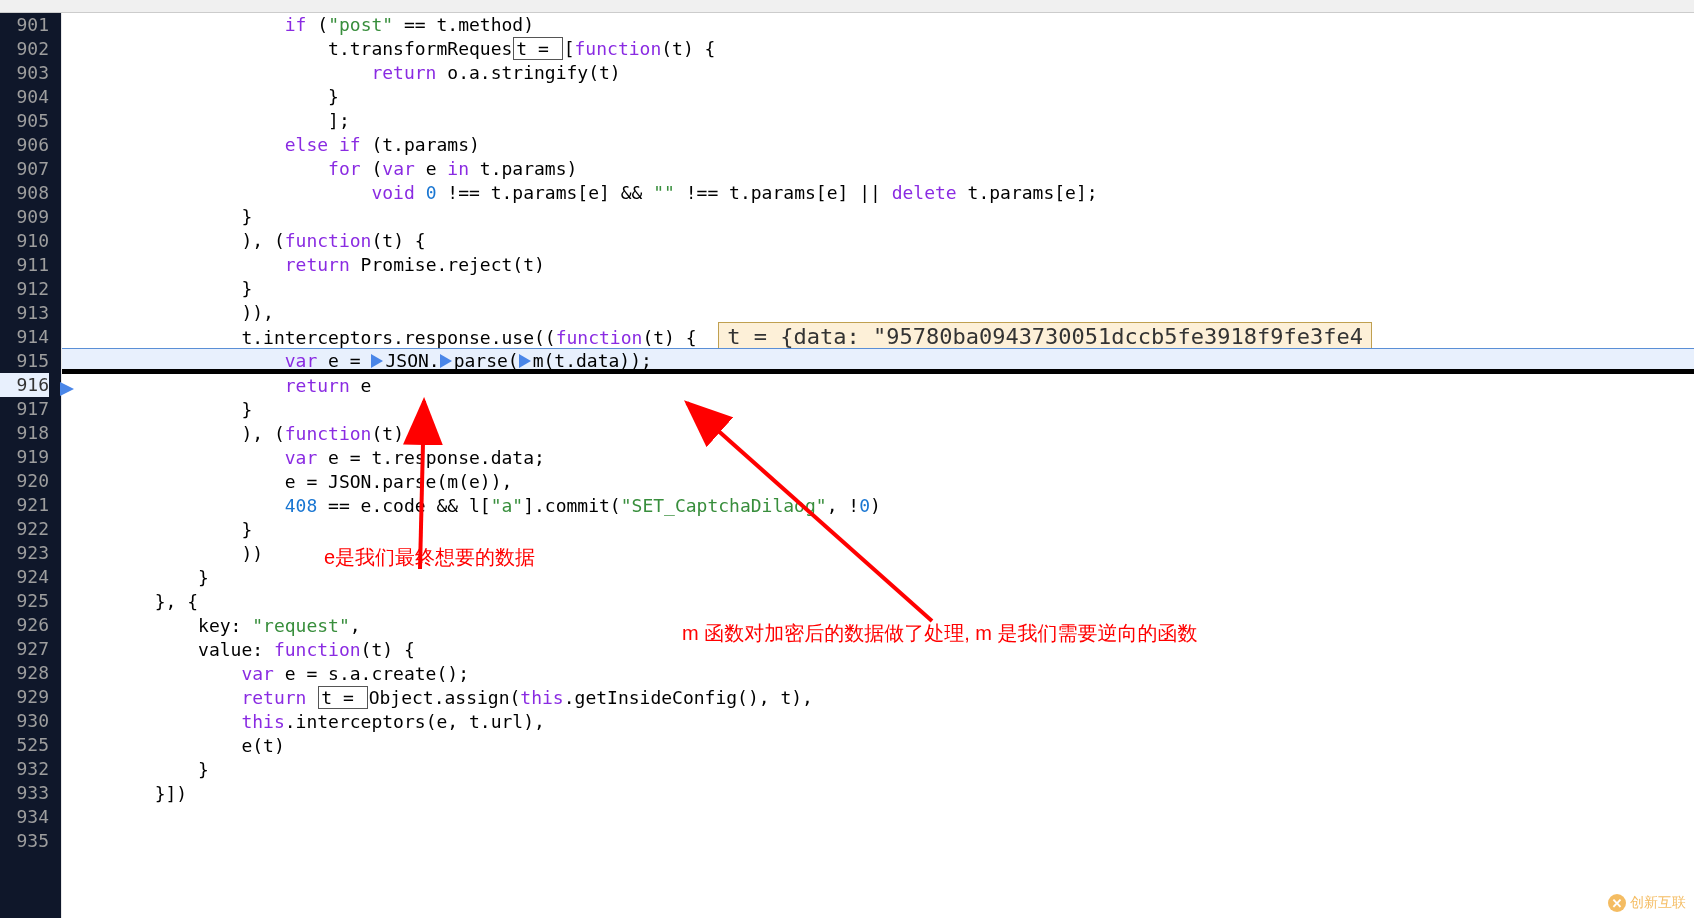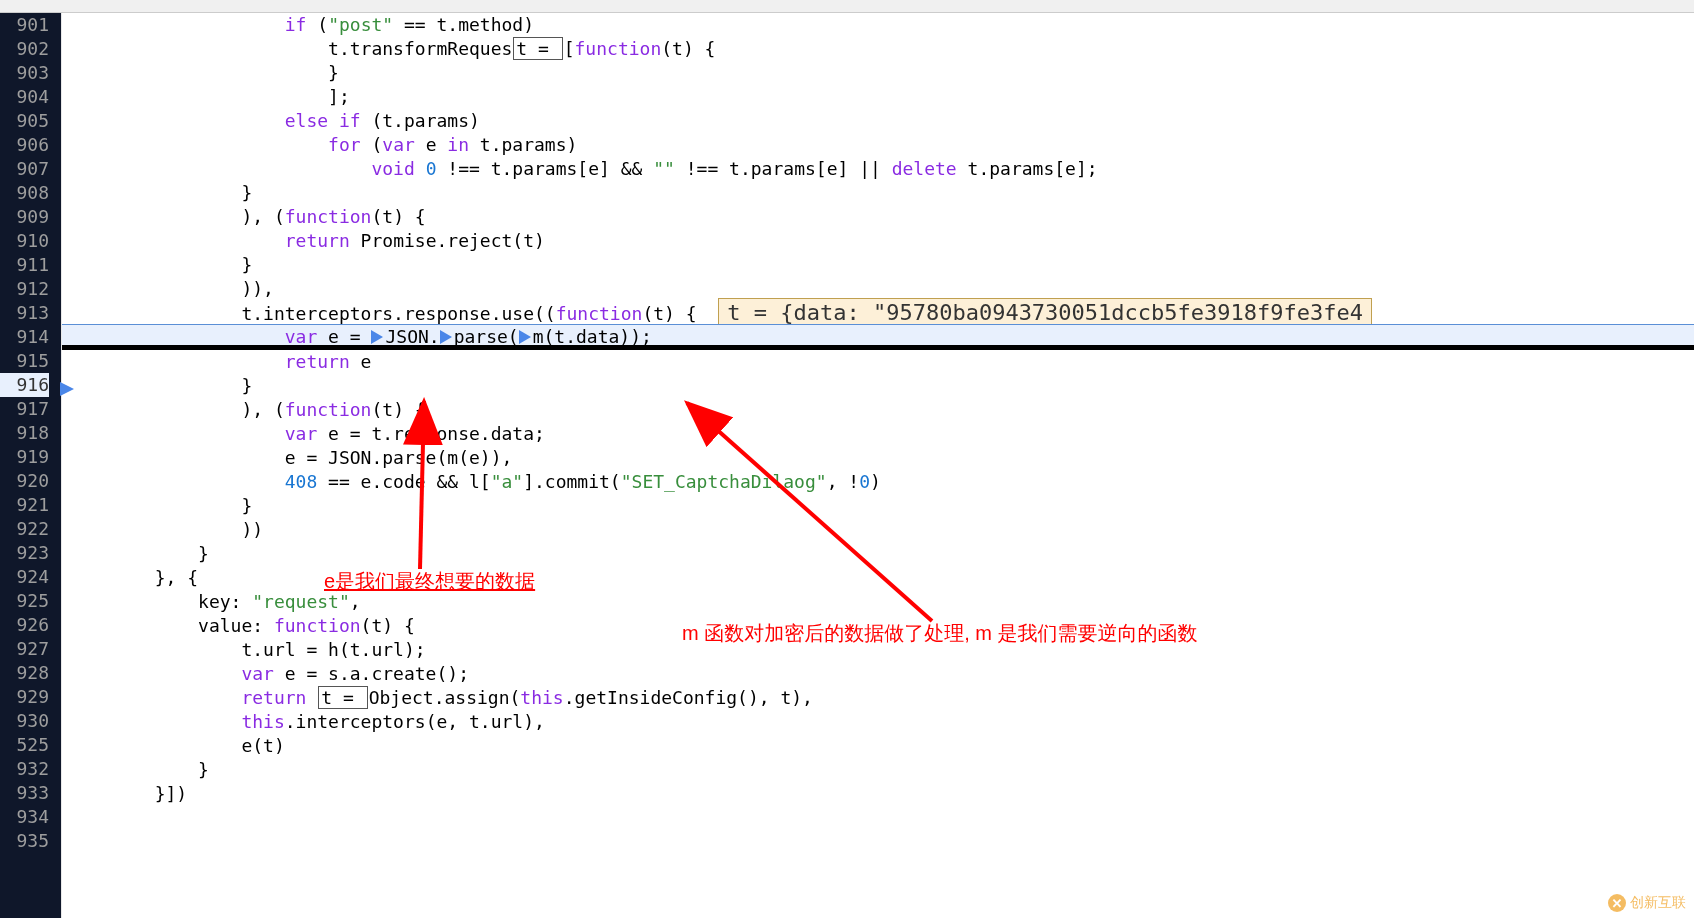--- a/index.html
+++ b/index.html
@@ -180,20 +180,21 @@
     <div class="ln">525</div>
     <div class="ln">932</div>
     <div class="ln">933</div>
     <div class="ln">934</div>
     <div class="ln">935</div>
   </div>
 
   <div class="code-area">
 <div class="code-line">                    <span class="kw">if</span> (<span class="str">"post"</span> == t.method)</div>
 <div class="code-line">                        t.transformReques<span class="boxed">t = </span>[<span class="kw">function</span>(t) {</div>
+<div class="code-line">                            <span class="ret">return</span> o.a.stringify(t)</div>
 <div class="code-line">                        }</div>
 <div class="code-line">                        ];</div>
 <div class="code-line">                    <span class="kw">else if</span> (t.params)</div>
 <div class="code-line">                        <span class="kw">for</span> (<span class="kw">var</span> e <span class="kw">in</span> t.params)</div>
 <div class="code-line">                            <span class="void">void</span> <span class="num">0</span> !== t.params[e] &amp;&amp; <span class="str">""</span> !== t.params[e] || <span class="del">delete</span> t.params[e];</div>
 <div class="code-line">                }</div>
 <div class="code-line">                ), (<span class="kw">function</span>(t) {</div>
 <div class="code-line">                    <span class="ret">return</span> Promise.reject(t)</div>
 <div class="code-line">                }</div>
 <div class="code-line">                )),</div>
@@ -210,41 +211,40 @@
 <div class="code-line">                ), (<span class="kw">function</span>(t) {</div>
 <div class="code-line">                    <span class="kw">var</span> e = t.response.data;</div>
 <div class="code-line">                    e = JSON.parse(m(e)),</div>
 <div class="code-line">                    <span class="num">408</span> == e.code &amp;&amp; l[<span class="str">"a"</span>].commit(<span class="str">"SET_CaptchaDilaog"</span>, !<span class="num">0</span>)</div>
 <div class="code-line">                }</div>
 <div class="code-line">                ))</div>
 <div class="code-line">            }</div>
 <div class="code-line">        }, {</div>
 <div class="code-line">            key: <span class="str">"request"</span>,</div>
 <div class="code-line">            value: <span class="kw">function</span>(t) {</div>
-<div class="code-line">                t.url = h(t.url);</div>
 <div class="code-line">                <span class="kw">var</span> e = s.a.create();</div>
 <div class="code-line">                <span class="ret">return</span> <span class="boxed">t = </span>Object.assign(<span class="kw">this</span>.getInsideConfig(), t),</div>
 <div class="code-line">                <span class="kw">this</span>.interceptors(e, t.url),</div>
 <div class="code-line">                e(t)</div>
 <div class="code-line">            }</div>
 <div class="code-line">        }])</div>
 
     <div class="annotation-layer">
       <svg width="100%" height="100%" style="position:absolute;top:0;left:0;">
         <defs>
           <marker id="arrowhead" markerWidth="12" markerHeight="10" refX="11" refY="5" orient="auto">
             <polygon points="0 0, 12 5, 0 10" fill="#ff0000"></polygon>
           </marker>
         </defs>
 
         <line x1="358" y1="556" x2="362" y2="388" stroke="#ff0000" stroke-width="4" marker-end="url(#arrowhead)"></line>
 
         <line x1="870" y1="608" x2="625" y2="390" stroke="#ff0000" stroke-width="4" marker-end="url(#arrowhead)"></line>
       </svg>
-      <div class="ann-text" style="left:262px; top:556px;text-decoration:underline;">e是我们最终想要的数据</div>
+      <div class="ann-text" style="left:262px; top:532px;">e是我们最终想要的数据</div>
       <div class="ann-text" style="left:620px; top:608px;">m 函数对加密后的数据做了处理, m 是我们需要逆向的函数</div>
     </div>
   </div>
 </div>
 
 <div class="watermark">
   <span class="watermark-icon">✕</span>
   <span>创新互联</span>
 </div>
 

